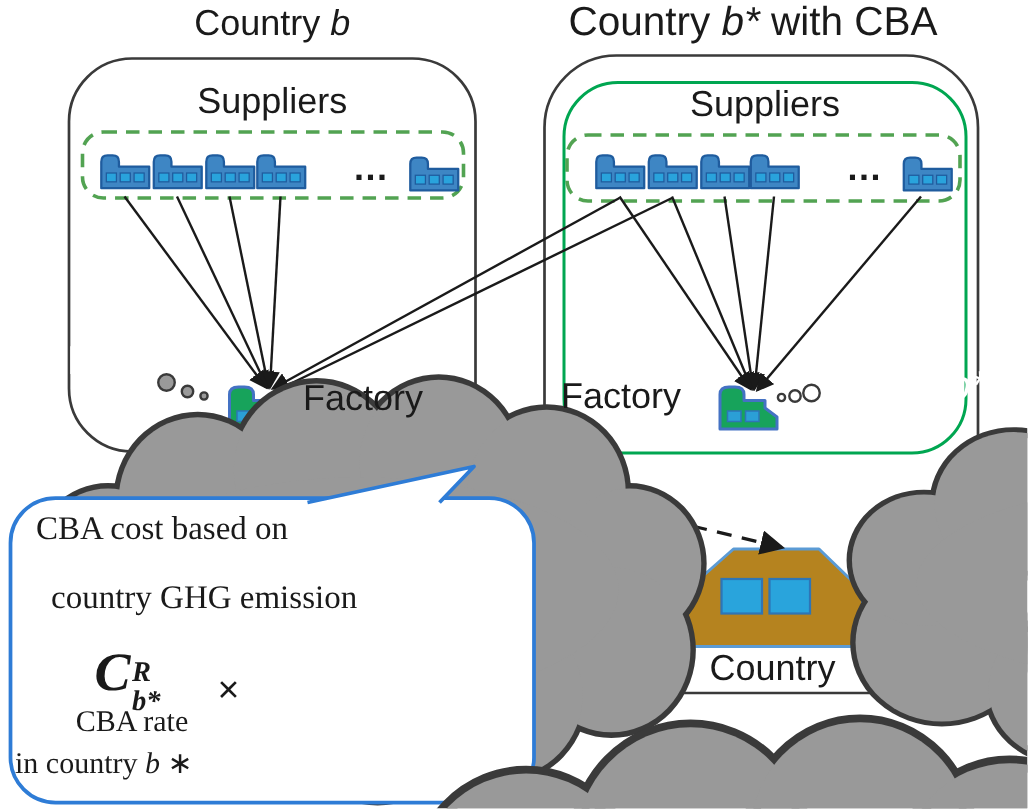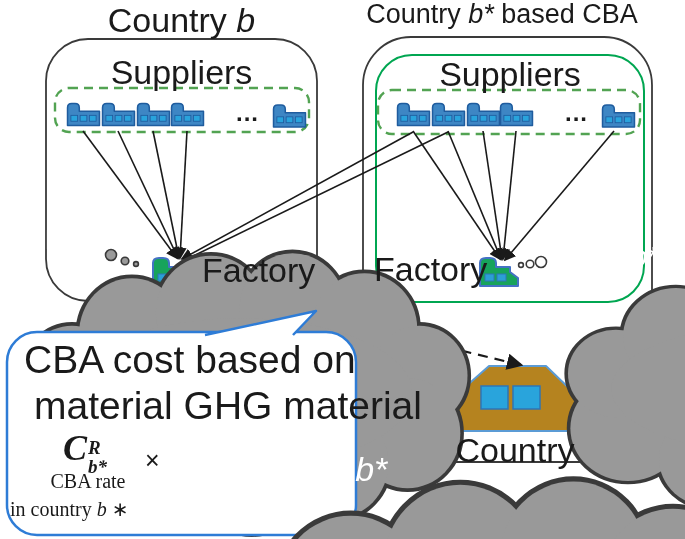--- a/index.html
+++ b/index.html
@@ -1,26 +1,26 @@
 <!DOCTYPE html>
 <html><head>
 <meta charset="utf-8">
 <style>
   html,body{margin:0;padding:0;background:#ffffff;}
   #stage{position:relative;width:685px;height:539px;background:#fff;overflow:hidden;
          font-family:"Liberation Sans",sans-serif;color:#1a1a1a;}
   #gfx{position:absolute;left:0;top:0;}
   .lbl{position:absolute;white-space:nowrap;line-height:1.05;}
   .ctr{text-align:center;}
-  .t26{font-size:34px;}
+  .t26{font-size:24px;}
   .t27{font-size:27px;}
   .white{color:#fff;}
   i{font-style:italic;}
   .dots{font-size:24px;font-weight:bold;letter-spacing:1px;}
-  .callout-line{font-size:39px;}
+  .callout-line{font-size:22px;font-family:Liberation Serif, serif;}
   .serif{font-family:"Liberation Serif",serif;}
   .fC{font-family:"Liberation Serif",serif;font-style:italic;font-weight:700;font-size:36px;line-height:1;}
   .fss{display:inline-flex;flex-direction:column;font-family:"Liberation Serif",serif;
        font-style:italic;font-weight:700;font-size:19px;line-height:1.0;vertical-align:6px;margin-left:1px;}
   .times{font-size:25px;}
   .rate{font-size:20px;}
 </style>
 </head>
 <body>
 
@@ -144,38 +144,38 @@
   <use href="#cloud" x="0" y="0" transform="translate(0,204) scale(0.70,0.73)" fill="#999999"></use>
   <use href="#cloud" x="0" y="0" transform="translate(544,223) scale(0.70,0.64)" fill="#999999"></use>
 
   <rect x="7" y="332" width="349" height="203" rx="30" fill="#ffffff" stroke-width="2.5" stroke="#2E7CD6"></rect>
   <path d="M205,335 L316,311 L293,335" fill="#ffffff" stroke-width="2.5" stroke-linejoin="round" stroke="#2E7CD6"></path>
   <use href="#cloud" x="0" y="0" transform="translate(168,414) scale(0.97,1.0)" fill="#999999"></use>
 </svg>
 
 <div class="lbl ctr t26" style="left:46px;top:3px;width:271px;"><span>Country </span><i>b</i></div>
 
-<div class="lbl ctr t27" style="left:352px;top:0px;width:300px;"><span>Country </span><i>b*</i><span> based CBA</span></div>
+<div class="lbl ctr t27" style="left:352px;top:0px;width:300px;"><span>Country </span><i>b*</i><span> with CBA</span></div>
 
 <div class="lbl ctr t26" style="left:46px;top:55px;width:271px;">Suppliers</div>
 <div class="lbl ctr t26" style="left:376px;top:57px;width:268px;">Suppliers</div>
 
 <div class="lbl dots" style="left:236px;top:100px;">...</div>
 <div class="lbl dots" style="left:565px;top:100px;">...</div>
 
 <div class="lbl t26" style="left:202px;top:253px;">Factory</div>
 <div class="lbl t26" style="left:374px;top:252px;">Factory</div>
 
 <div class="lbl ctr t27 white" style="left:6px;top:226px;width:112px;"><span>GHG</span><i>b</i></div>
 <div class="lbl ctr t27 white" style="left:556px;top:243px;width:116px;"><span>GHG</span><i>b*</i></div>
 
 <div class="lbl ctr t26" style="left:455px;top:433px;width:120px;">Country</div>
 
 <div class="lbl callout-line" style="left:24px;top:340px;">CBA cost based on</div>
-<div class="lbl callout-line" style="left:34px;top:386px;">material GHG material</div>
+<div class="lbl callout-line" style="left:34px;top:386px;">country GHG emission</div>
 
 <div class="lbl" style="left:63px;top:430px;"><span class="fC">C</span><span class="fss">
         <span>R</span>
         <span>b*</span>
       </span></div>
 
 <div class="lbl times" style="left:145px;top:447px;">×</div>
 
 <div class="lbl serif rate ctr" style="left:34px;top:471px;width:108px;">CBA rate</div>
 <div class="lbl serif rate" style="left:10px;top:499px;text-align:right;"><span>in country </span><i>b</i> <span>∗</span></div>

